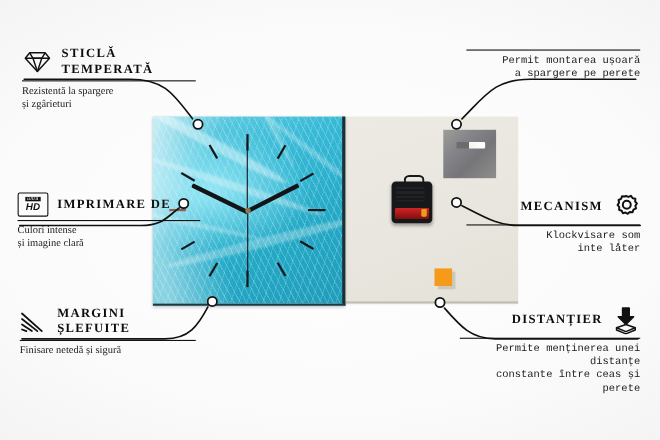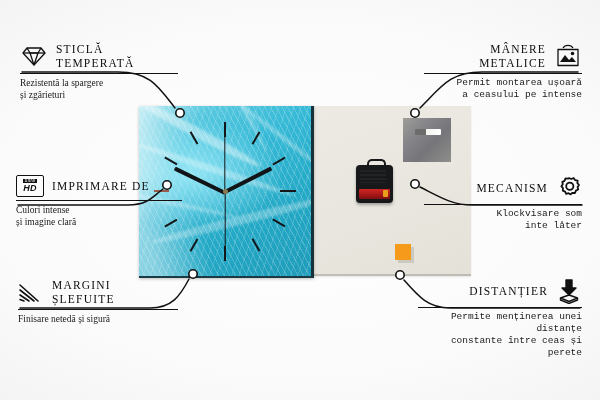--- a/index.html
+++ b/index.html
@@ -91,21 +91,21 @@
 
   
   .lines{position:absolute;inset:0;width:600px;height:400px;pointer-events:none;}
 
   
   .callout{position:absolute;}
   .callout .head{display:flex;align-items:center;gap:8px;}
   .callout.right .head{justify-content:flex-end;}
   .ttl{
     font-family:"Liberation Serif", serif;
-    font-size:11.5px;font-weight:normal;letter-spacing:1.2px;
+    font-size:11.5px;font-weight:bold;letter-spacing:1.2px;
     color:#0d0d0d;line-height:14px;text-transform:uppercase;
   }
   .callout.left .ttl{text-align:left;}
   .callout.right .ttl{text-align:right;}
   .rule{height:1px;background:#111;margin:3px 0 3px;}
   .sub{
     font-family:"Liberation Serif", serif;
     font-size:9.5px;color:#1a1a1a;line-height:12px;
   }
   .callout.right .sub{text-align:right;font-family:Liberation Mono, monospace;}
@@ -241,38 +241,24 @@
       </div>
     </div>
     <div class="rule"></div>
     <div class="sub">
       <div>Finisare netedă și sigură</div>
       <div></div>
     </div>
   </div>
 
   <div class="callout right" style="left:424px;top:42px;width:158px;">
-    <div class="head">
-      <div class="ttl">
-        <div>MÂNERE</div>
-        <div>METALICE</div>
-      </div>
-      <svg class="ico" width="28" height="24" viewBox="0 0 28 24">
-        <g fill="none" stroke="#111" stroke-width="1.3" stroke-linejoin="round">
-          <path d="M9,4 C11,0.5 17,0.5 19,4"></path>
-          <rect x="4" y="5.5" width="20" height="16"></rect>
-          <path d="M6,18 L11,11 L15,16 L18,13 L22,18 Z" fill="#111" stroke="none"></path>
-          <circle cx="18.5" cy="9.5" r="1.8" fill="#111" stroke="none"></circle>
-        </g>
-      </svg>
-    </div>
     <div class="rule"></div>
     <div class="sub">
       <div>Permit montarea ușoară</div>
-      <div>a ceasului pe intense</div>
+      <div>a spargere pe perete</div>
     </div>
   </div>
 
   <div class="callout right" style="left:424px;top:175px;width:158px;">
     <div class="head">
       <div class="ttl">
         <div>MECANISM</div>
       </div>
       <svg class="ico" width="26" height="26" viewBox="0 0 26 26">
         <g fill="none" stroke="#111" stroke-width="1.8" stroke-linecap="round" stroke-linejoin="round">

